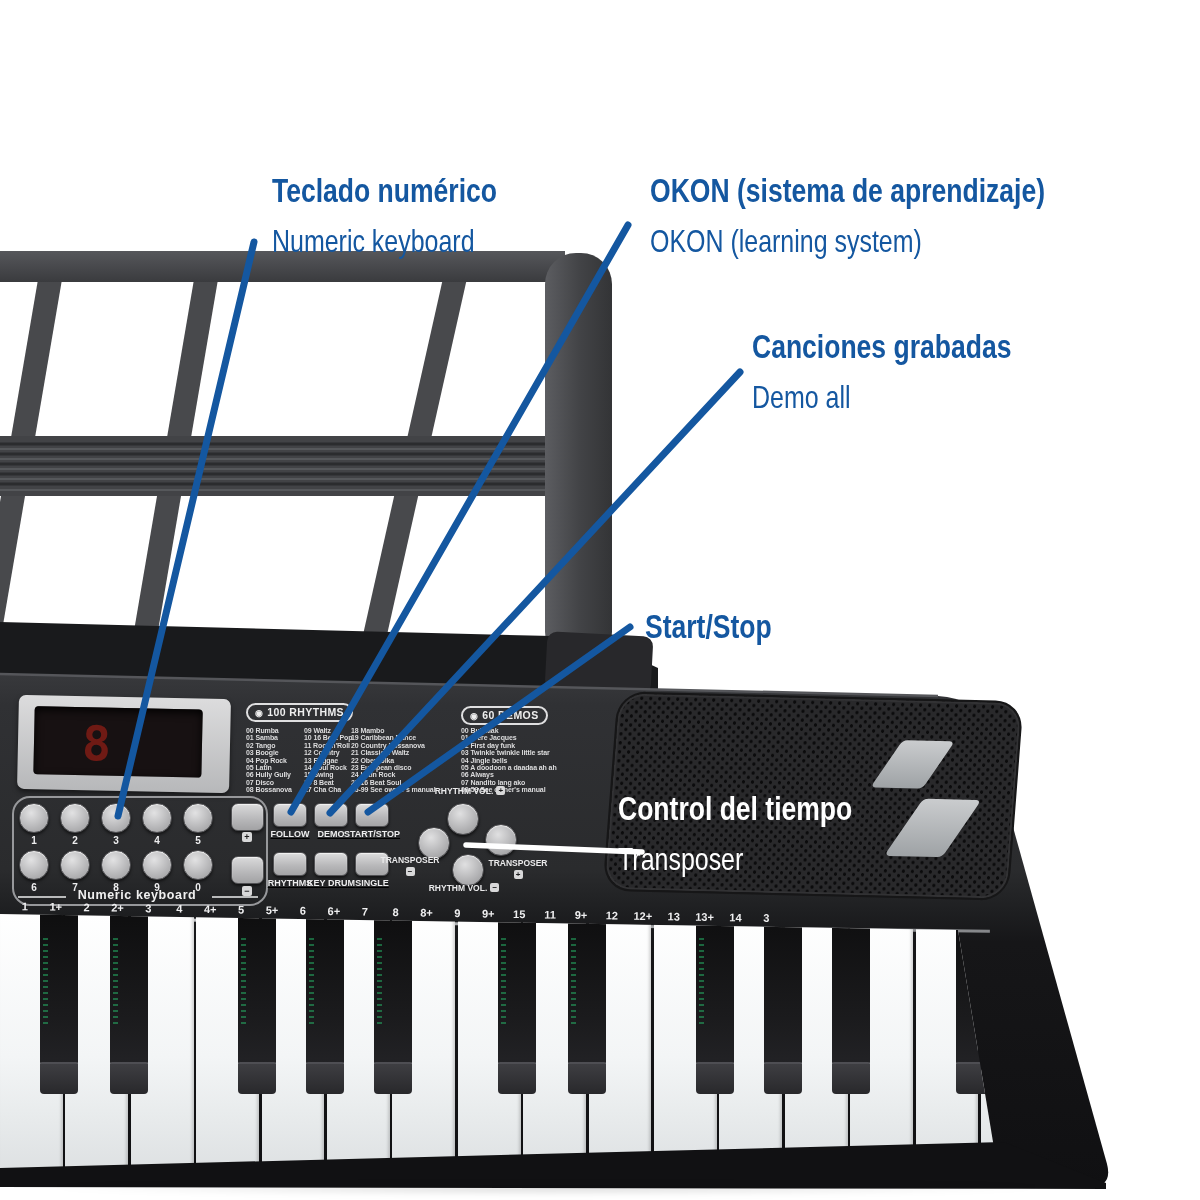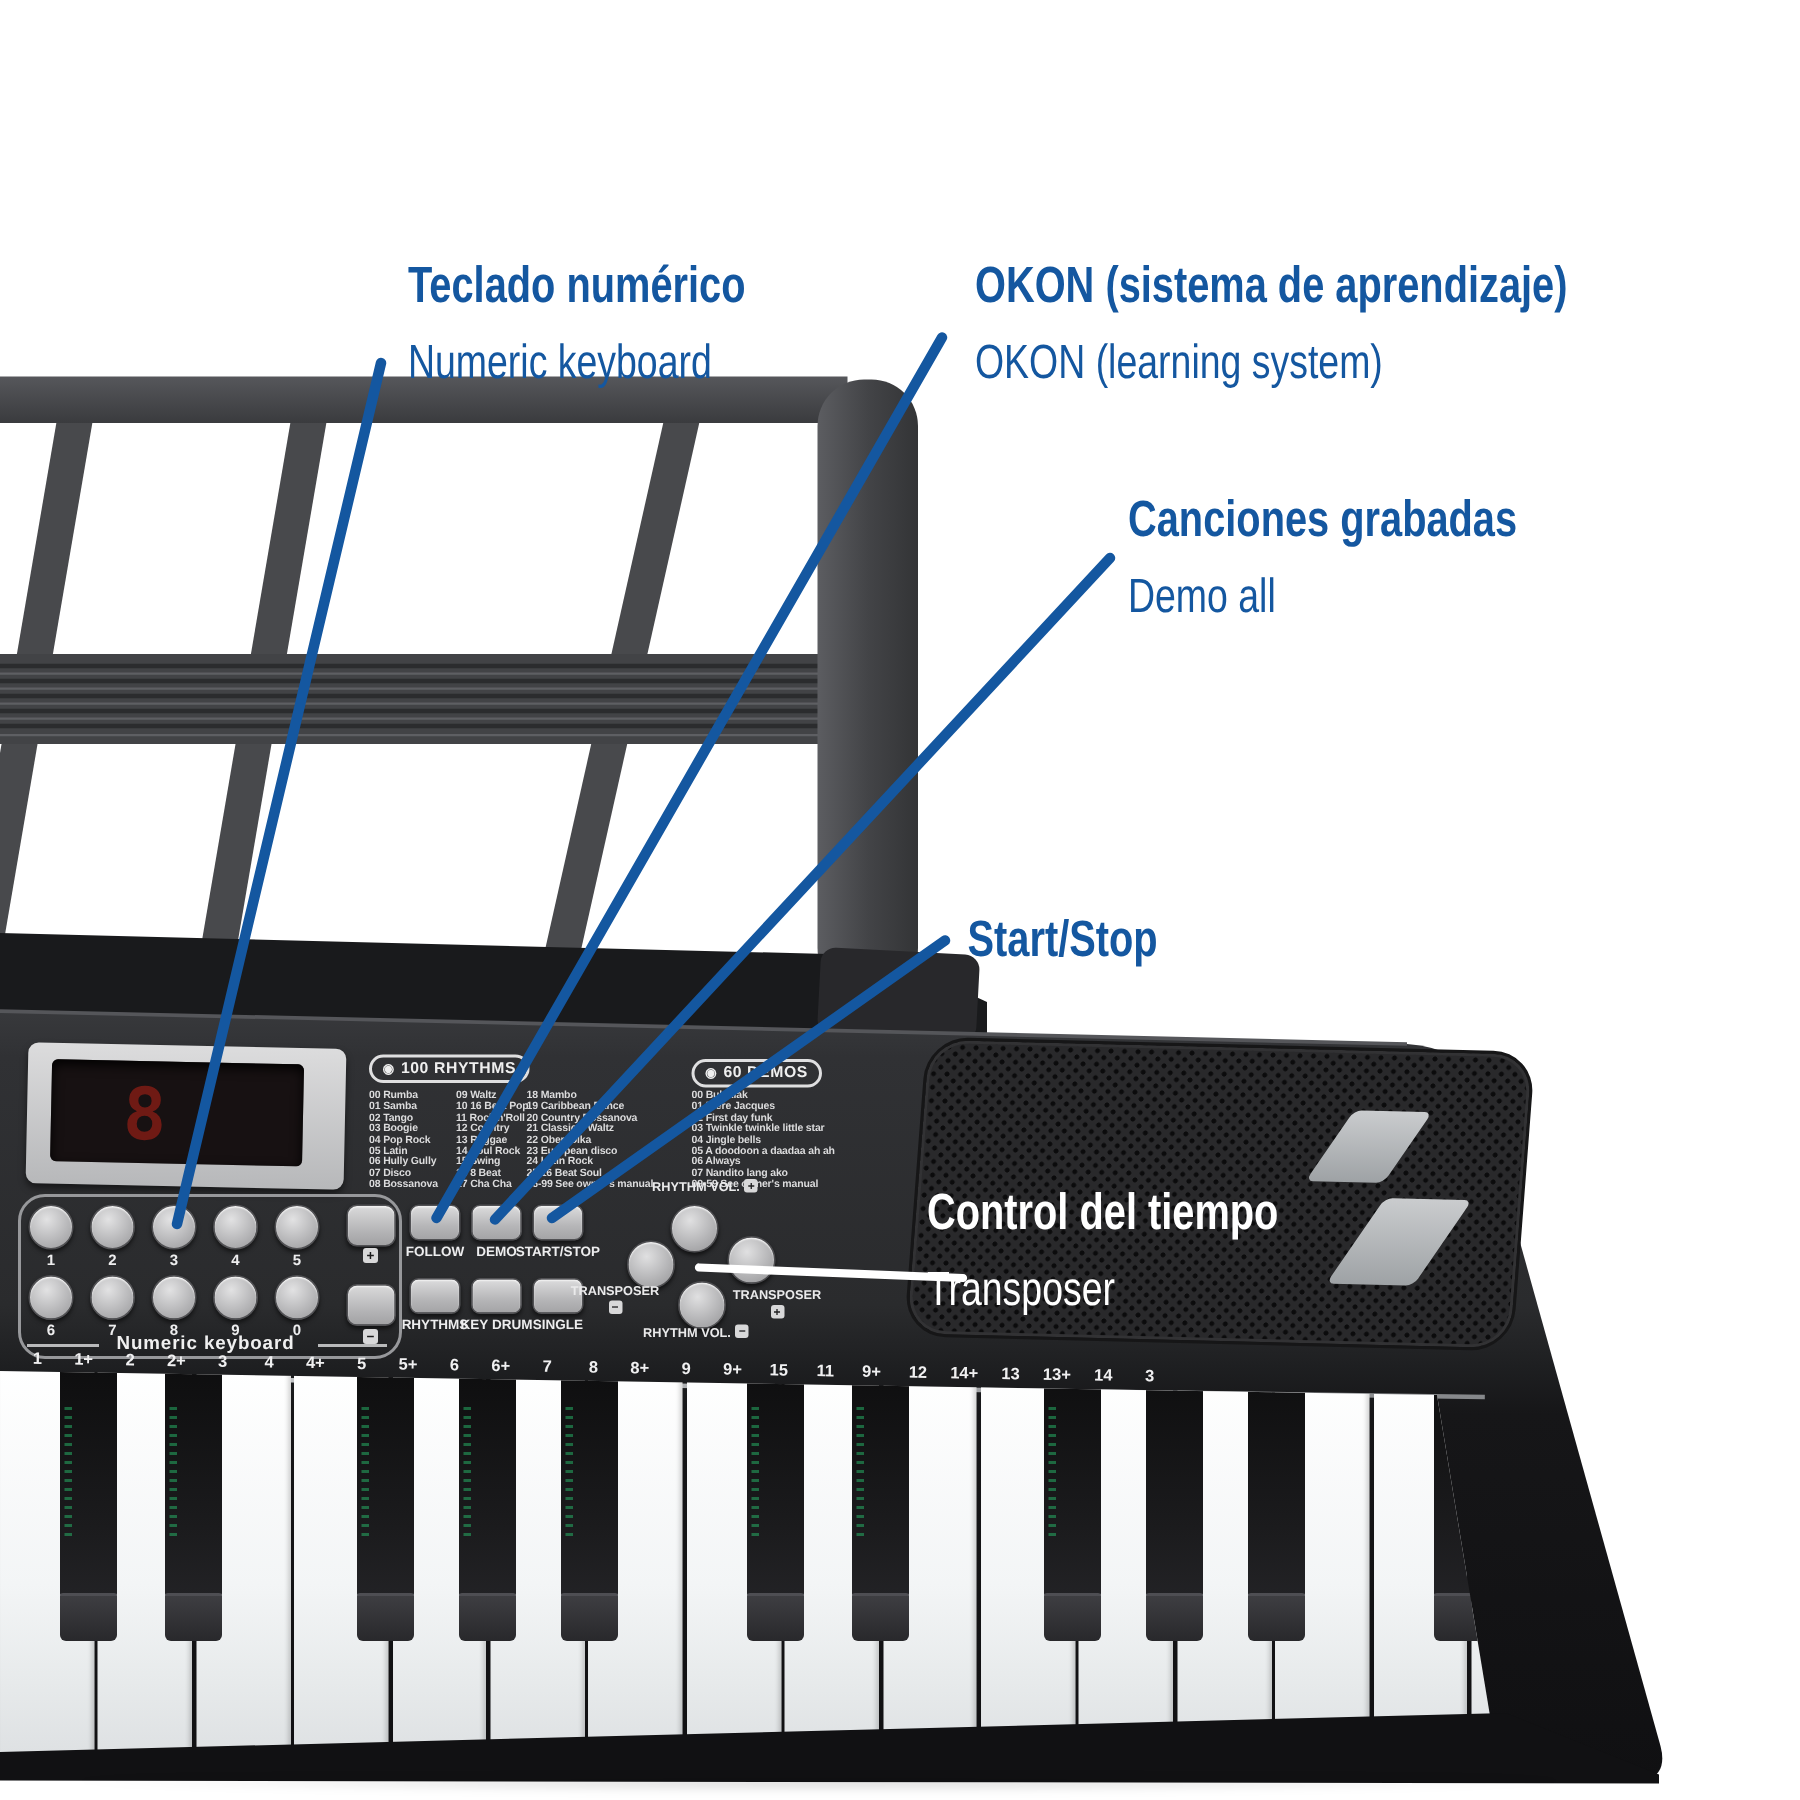--- a/index.html
+++ b/index.html
@@ -51,21 +51,21 @@
   .pmbtn{position:absolute;left:231px;width:31px;height:26px;border-radius:7px;
          background:linear-gradient(180deg,#dadadb,#b4b4b6 65%,#a2a2a4);
          border:1px solid #515154;box-shadow:0 2px 3px rgba(0,0,0,.55), inset 0 1px 1px #f2f2f2;}
   .tinysign{position:absolute;width:10px;height:10px;border-radius:2px;background:#d8d8d9;color:#1b1b1c;
             font-size:9px;line-height:10px;text-align:center;font-weight:700;}
   .numlabel{position:absolute;left:32px;top:888px;width:210px;text-align:center;font-size:12.5px;
             font-weight:700;color:#f0f0f0;letter-spacing:.6px;white-space:nowrap;}
   .numdash{position:absolute;top:896px;height:2px;background:#b9babb;}
 
   
-  .fwrap{position:absolute;left:calc(254px + var(--i)*41px);width:72px;text-align:center;}
+  .fwrap{position:absolute;left:calc(254px + var(--i)*41px);width:72px;text-align:center;text-decoration:underline;}
   .sqbtn{width:32px;height:22px;border-radius:6px;margin:0 auto;
          background:linear-gradient(180deg,#dcdcdd,#b6b6b8 60%,#a4a4a6);
          border:1px solid #515154;box-shadow:0 2px 3px rgba(0,0,0,.55), inset 0 1px 1px #f2f2f2;}
   .fwrap .blabel{font-size:9px;white-space:nowrap;}
 
   
   .cbtn{position:absolute;width:30px;height:30px;border-radius:50%;
         background:radial-gradient(circle at 40% 32%,#e0e0e1,#b2b2b4 60%,#949496);
         border:1px solid #4d4d50;box-shadow:0 2px 3px rgba(0,0,0,.6), inset 0 1px 1px #f2f2f2;}
   .clu{position:absolute;font-size:8.5px;font-weight:700;color:#eaeaeb;text-align:center;white-space:nowrap;}
@@ -321,21 +321,21 @@
       <div class="keylabel" style="--i: 10;">6+</div>
       <div class="keylabel" style="--i: 11;">7</div>
       <div class="keylabel" style="--i: 12;">8</div>
       <div class="keylabel" style="--i: 13;">8+</div>
       <div class="keylabel" style="--i: 14;">9</div>
       <div class="keylabel" style="--i: 15;">9+</div>
       <div class="keylabel" style="--i: 16;">15</div>
       <div class="keylabel" style="--i: 17;">11</div>
       <div class="keylabel" style="--i: 18;">9+</div>
       <div class="keylabel" style="--i: 19;">12</div>
-      <div class="keylabel" style="--i: 20;">14+</div>
+      <div class="keylabel" style="--i: 20;">12+</div>
       <div class="keylabel" style="--i: 21;">13</div>
       <div class="keylabel" style="--i: 22;">13+</div>
       <div class="keylabel" style="--i: 23;">14</div>
       <div class="keylabel" style="--i: 24;">3</div>
     </div>
   <div class="keysep"></div>
 
   <div class="keys-clip">
     <div>
         <div class="wkey" style="left: 0px;"></div>

